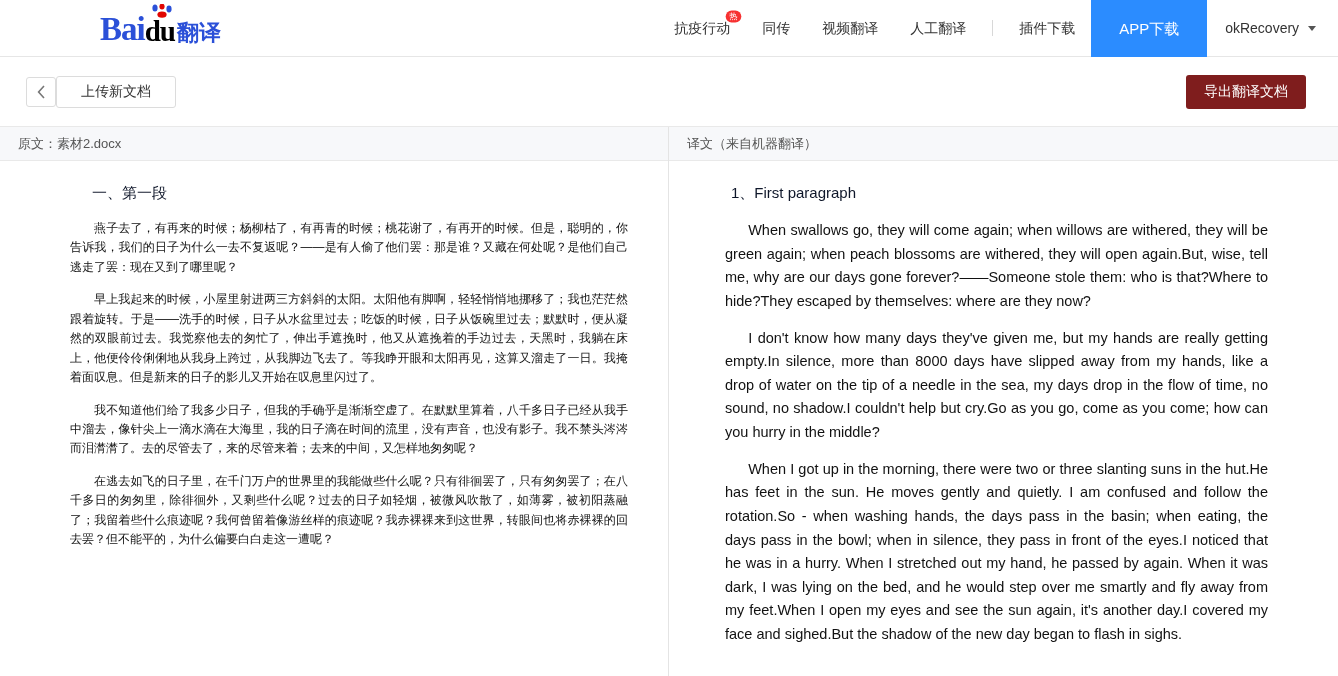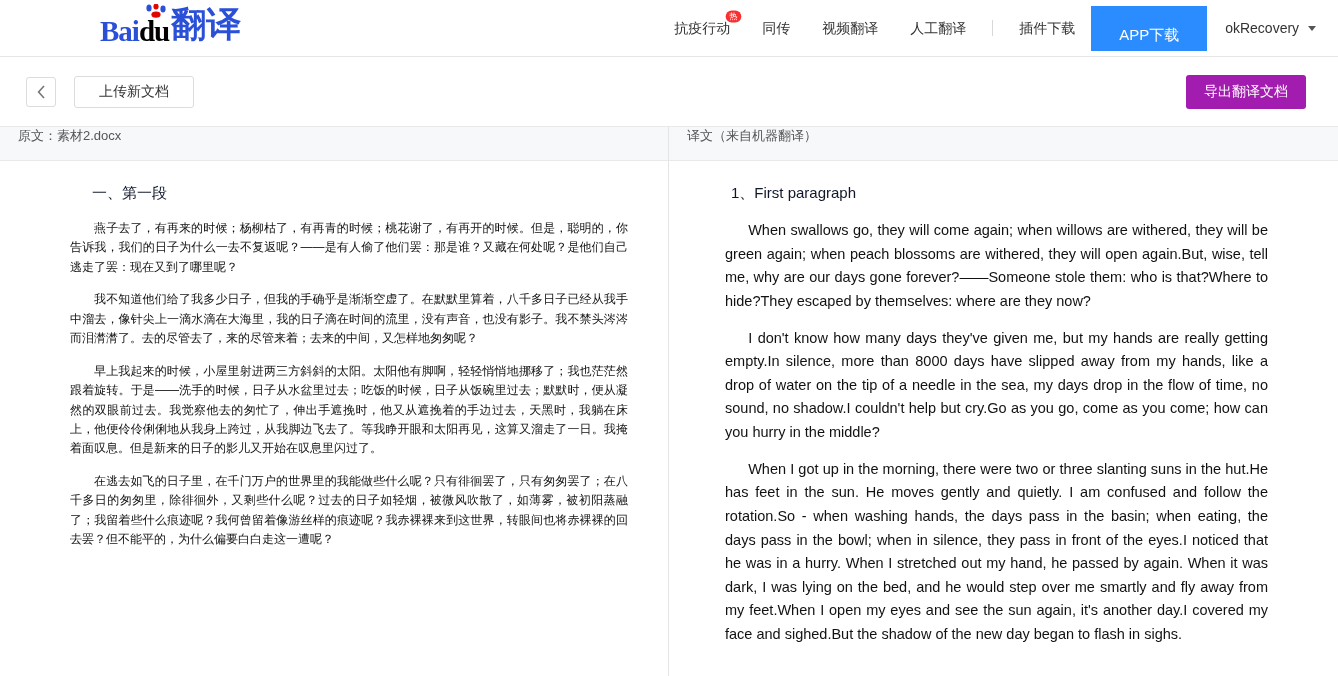--- a/index.html
+++ b/index.html
@@ -21,41 +21,41 @@
     background: #fff;
   }
   .logo {
     margin-left: 100px;
     display: flex;
     align-items: flex-end;
     height: 40px;
     user-select: none;
   }
   .logo-bai {
-    font-size: 29px;
+    font-size: 33px;
     font-weight: bold;
     color: #2b50d8;
     letter-spacing: -1px;
     font-family: "Liberation Serif", serif;
   }
   .logo-du {
     font-size: 29px;
     font-weight: bold;
     color: #000000;
     letter-spacing: -1px;
     font-family: "Liberation Serif", serif;
     position: relative;
   }
   .logo-paw {
     position: absolute;
     top: -11px; left: 6px;
     width: 22px; height: 14px;
   }
   .logo-fanyi {
-    font-size: 35px;
+    font-size: 22px;
     font-weight: bold;
     color: #2b50d8;
     margin-left: 2px;
     letter-spacing: 0px;
   }
 
   .nav-items {
     display: flex;
     align-items: center;
     height: 57px;
@@ -84,21 +84,21 @@
   }
   .nav-sep {
     width: 1px; height: 16px;
     background: #d8d8d8;
     margin: 0 10px;
   }
   .nav-app {
     background: #2b8cff;
     color: #fff;
     font-size: 15px;
-    height: 45px;
+    height: 57px;
     line-height: 57px;
     padding: 0 28px;
     cursor: pointer;
     white-space: nowrap;
   }
   .nav-user {
     font-size: 14px;
     color: #333;
     padding: 0 22px 0 18px;
     line-height: 57px;
@@ -131,39 +131,38 @@
     background: #fff;
     display: flex;
     align-items: center;
     justify-content: center;
     cursor: pointer;
     color: #666;
     margin-left: 10px;
   }
   .back-btn svg { display:block; }
   .upload-btn {
-    margin-left: 18px;
     height: 32px;
     min-width: 120px;
     border: 1px solid #dcdcdc;
     border-radius: 3px;
     background: #fff;
     color: #333;
     font-size: 14px;
     display: flex;
     align-items: center;
     justify-content: center;
     cursor: pointer;
     padding: 0 14px;
   }
   .export-btn {
     margin-left: auto;
     margin-right: 16px;
     height: 34px;
-    background: #a21caf;
+    background: #7f1d1d;
     color: #fff;
     font-size: 14px;
     border-radius: 3px;
     display: flex;
     align-items: center;
     justify-content: center;
     padding: 0 18px;
     cursor: pointer;
     text-align: center;
   }
@@ -179,21 +178,21 @@
     display: flex;
     flex-direction: column;
     min-width: 0;
   }
   .panel-left { border-right: 1px solid #e4e4e4; }
   .panel-head {
     height: 34px;
     background: #f7f8fa;
     border-bottom: 1px solid #e9e9e9;
     display: flex;
-    align-items: flex-start;
+    align-items: center;
     padding-left: 18px;
     font-size: 13px;
     color: #555;
   }
   .panel-head .fname { color:#555; }
   .panel-body {
     flex: 1 1 auto;
     overflow: hidden;
     padding: 20px 48px 10px 56px;
     background: #fff;
@@ -275,22 +274,22 @@
 <div class="panels">
 
   <div class="panel panel-left">
     <div class="panel-head">
       <span>原文：</span>
       <span class="fname">素材2.docx</span>
     </div>
     <div class="panel-body">
       <div class="doc-title">一、第一段</div>
       <p class="para">燕子去了，有再来的时候；杨柳枯了，有再青的时候；桃花谢了，有再开的时候。但是，聪明的，你告诉我，我们的日子为什么一去不复返呢？——是有人偷了他们罢：那是谁？又藏在何处呢？是他们自己逃走了罢：现在又到了哪里呢？</p>
+      <p class="para">早上我起来的时候，小屋里射进两三方斜斜的太阳。太阳他有脚啊，轻轻悄悄地挪移了；我也茫茫然跟着旋转。于是——洗手的时候，日子从水盆里过去；吃饭的时候，日子从饭碗里过去；默默时，便从凝然的双眼前过去。我觉察他去的匆忙了，伸出手遮挽时，他又从遮挽着的手边过去，天黑时，我躺在床上，他便伶伶俐俐地从我身上跨过，从我脚边飞去了。等我睁开眼和太阳再见，这算又溜走了一日。我掩着面叹息。但是新来的日子的影儿又开始在叹息里闪过了。</p>
       <p class="para">我不知道他们给了我多少日子，但我的手确乎是渐渐空虚了。在默默里算着，八千多日子已经从我手中溜去，像针尖上一滴水滴在大海里，我的日子滴在时间的流里，没有声音，也没有影子。我不禁头涔涔而泪潸潸了。去的尽管去了，来的尽管来着；去来的中间，又怎样地匆匆呢？</p>
-      <p class="para">早上我起来的时候，小屋里射进两三方斜斜的太阳。太阳他有脚啊，轻轻悄悄地挪移了；我也茫茫然跟着旋转。于是——洗手的时候，日子从水盆里过去；吃饭的时候，日子从饭碗里过去；默默时，便从凝然的双眼前过去。我觉察他去的匆忙了，伸出手遮挽时，他又从遮挽着的手边过去，天黑时，我躺在床上，他便伶伶俐俐地从我身上跨过，从我脚边飞去了。等我睁开眼和太阳再见，这算又溜走了一日。我掩着面叹息。但是新来的日子的影儿又开始在叹息里闪过了。</p>
       <p class="para">在逃去如飞的日子里，在千门万户的世界里的我能做些什么呢？只有徘徊罢了，只有匆匆罢了；在八千多日的匆匆里，除徘徊外，又剩些什么呢？过去的日子如轻烟，被微风吹散了，如薄雾，被初阳蒸融了；我留着些什么痕迹呢？我何曾留着像游丝样的痕迹呢？我赤裸裸来到这世界，转眼间也将赤裸裸的回去罢？但不能平的，为什么偏要白白走这一遭呢？</p>
     </div>
   </div>
 
   <div class="panel panel-right">
     <div class="panel-head">
       <span>译文（来自机器翻译）</span>
     </div>
     <div class="panel-body">
       <div class="doc-title">1、First paragraph</div>

